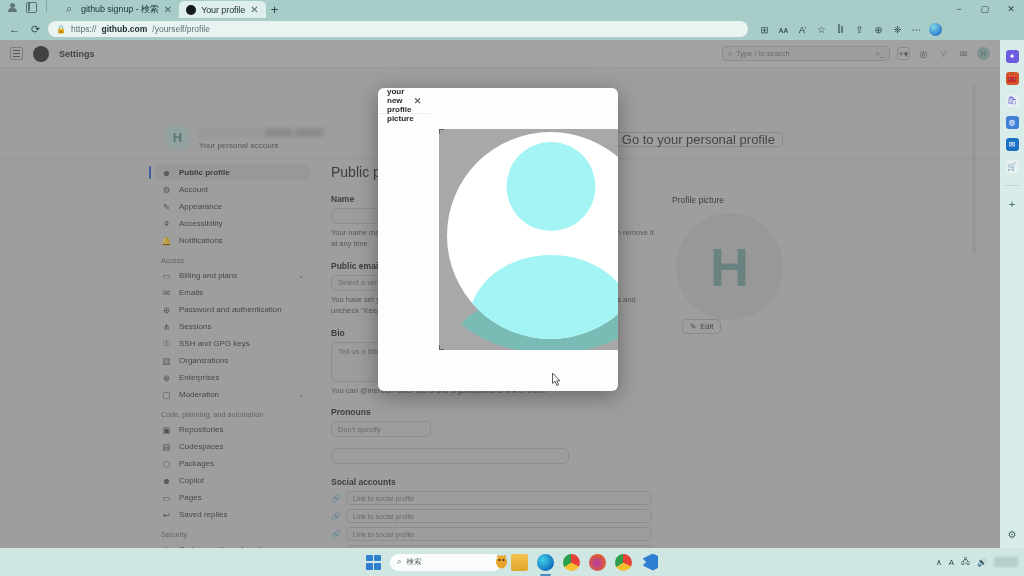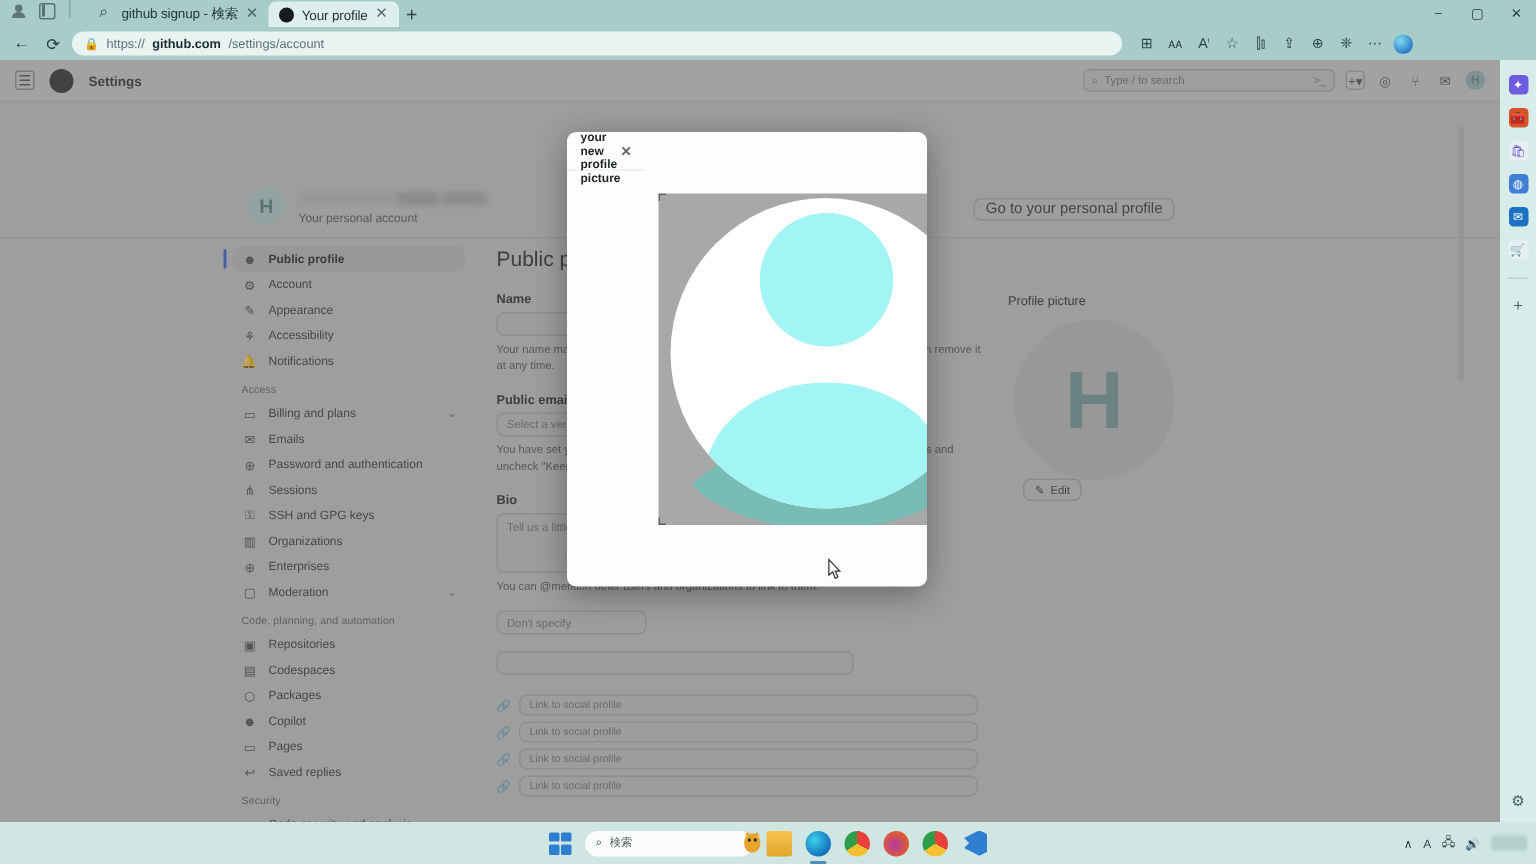--- a/index.html
+++ b/index.html
@@ -145,21 +145,21 @@
   }
   .acct-name-blur{
     position:absolute;left:198px;top:88px;width:128px;height:9px;
     background:linear-gradient(90deg,#bdbdbd 0,#bdbdbd 52%,#a7a7a7 54%,#a7a7a7 72%,#bdbdbd 74%,#a9a9a9 78%,#a9a9a9 95%,#bdbdbd 100%);
     filter: blur(1.6px); border-radius:2px;
   }
   .acct-sub{position:absolute;left:199px;top:101px;font-size:8px;color:#4f4f4f;}
   .gotoprofile{
     position:absolute;right:217px;top:92px;height:15px;border:1px solid #a8a8a8;
     border-radius:5px;padding:0 7px;display:flex;align-items:center;
-    font-size:10px;color:#2f2f2f;background:#c9c9c9;
+    font-size:13px;color:#2f2f2f;background:#c9c9c9;
   }
   .hr-strip{position:absolute;left:0;top:118px;width:1000px;height:1px;background:#b9b9b9;}
 
   
   .sidebar{position:absolute;left:155px;top:124px;width:155px;}
   .side-item{
     height:17px;display:flex;align-items:center;gap:7px;padding:0 6px;
     font-size:8px;color:#313131;border-radius:5px;position:relative;
   }
   .side-item.active{background:#bdbdbd;font-weight:bold;color:#1c1c1c;}
@@ -340,21 +340,21 @@
       </div>
     </div>
 
     <div class="addrbar">
       <div class="navbtn">←</div>
       <div class="navbtn">⟳</div>
       <div class="omnibox">
         <span class="lock">🔒</span>
         <span class="url-dim">https://</span>
           <span class="url-strong">github.com</span>
-          <span class="url-dim">/settings/account</span>
+          <span class="url-dim">/yourself/profile</span>
       </div>
       <div class="toolicons">
         <div>⊞</div>
         <div>ᴀᴀ</div>
         <div>A<sup style="font-size:6px">ᴵ</sup></div>
         <div>☆</div>
         <div>⫿⫾</div>
         <div>⇪</div>
         <div>⊕</div>
         <div>❈</div>
@@ -503,30 +503,32 @@
         <div class="fld-label">Public email</div>
         <div class="fld-input">
             <span>Select a verified email to display</span>
           </div>
         <div class="fld-note">You have set your email address to private. To toggle email privacy, go to email settings and uncheck "Keep my email address private."</div>
 
         <div class="fld-label">Bio</div>
         <div class="fld-area"><span>Tell us a little bit about yourself</span></div>
         <div class="fld-note">You can @mention other users and organizations to link to them.</div>
 
+        <div class="fld-label">Pronouns</div>
         <div class="fld-input" style="width:100px">
             <span>Don't specify</span>
           </div>
         <div style="height:11px"></div>
 
         <div class="fld-input">
             <span></span>
           </div>
         <div style="height:13px"></div>
 
+        <div class="fld-label">Social accounts</div>
 
         <div class="social-row">
           <span class="link-ic">🔗</span>
           <div class="social-inp">
               <span>Link to social profile</span>
             </div>
         </div>
         <div class="social-row">
           <span class="link-ic">🔗</span>
           <div class="social-inp">

